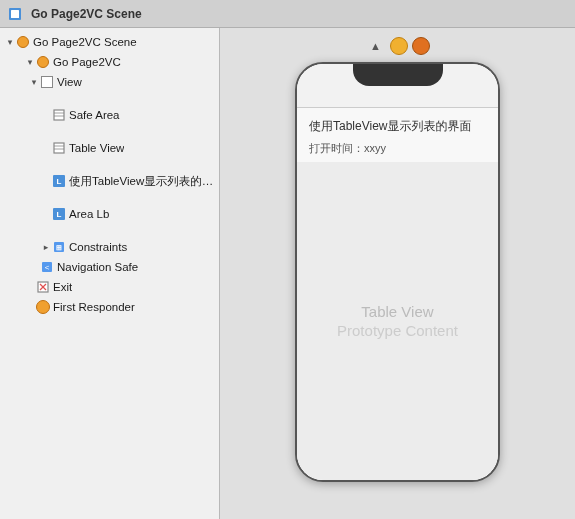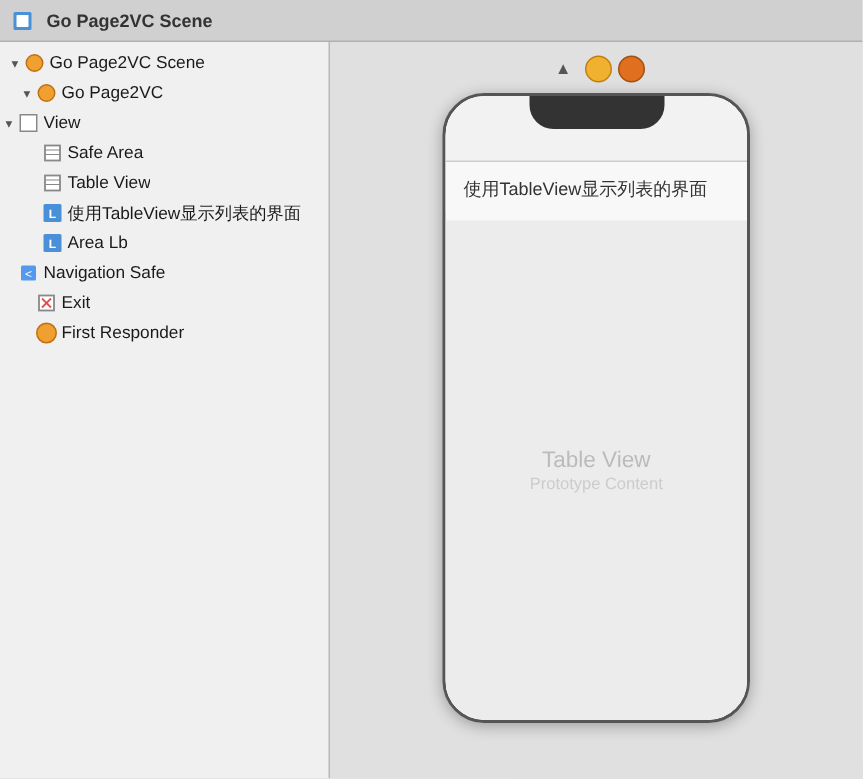--- a/index.html
+++ b/index.html
@@ -49,23 +49,23 @@
     .tree-item {
       display: flex;
       align-items: center;
       height: 20px;
       padding-right: 4px;
       cursor: pointer;
       white-space: nowrap;
     }
 
     .indent-0 { padding-left: 4px; }
-    .indent-1 { padding-left: 12px; }
-    .indent-2 { }
-    .indent-3 { padding-left: 16px; }
+    .indent-1 { padding-left: 24px; }
+    .indent-2 { padding-left: 28px; }
+    .indent-3 { padding-left: 40px; margin-top: 13px; }
 
     .expand-arrow {
       width: 12px;
       height: 12px;
       display: inline-flex;
       align-items: center;
       justify-content: center;
       font-size: 9px;
       color: #555;
       flex-shrink: 0;
@@ -226,21 +226,21 @@
       color: #555;
     }
 
     .tableview-label {
       font-size: 15px;
       color: #bbb;
       text-align: center;
     }
 
     .tableview-sub {
-      font-size: 11px;
+      font-size: 15px;
       color: #ccc;
       text-align: center;
       margin-top: 2px;
     }
   </style>
 </head>
 <body>
 
 <div class="top-bar">
   <span class="item-icon">
@@ -313,20 +313,30 @@
     </div>
 
     <div class="tree-item indent-3">
       <span class="expand-arrow empty"></span>
       <span class="item-icon">
           <span class="icon-label">L</span>
         </span>
       <span class="item-label">Area Lb</span>
     </div>
 
+    <div class="tree-item indent-3">
+      <span class="expand-arrow closed"></span>
+      <span class="item-icon">
+        <svg width="12" height="12" viewBox="0 0 12 12">
+            <rect x="1" y="1" width="10" height="10" fill="#5599ee" rx="1"></rect>
+            <text x="6" y="9" text-anchor="middle" fill="white" font-size="7" font-weight="bold">⊞</text>
+          </svg>
+      </span>
+      <span class="item-label">Constraints</span>
+    </div>
 
     <div class="tree-item indent-2">
       <span class="expand-arrow empty"></span>
       <span class="item-icon">
         <svg width="12" height="12" viewBox="0 0 12 12">
             <rect x="1" y="1" width="10" height="10" fill="#5599ee" rx="1"></rect>
             <text x="6" y="9" text-anchor="middle" fill="white" font-size="8">&lt;</text>
           </svg>
       </span>
       <span class="item-label">Navigation Safe</span>
@@ -364,20 +374,21 @@
 
     <div class="phone">
       <div class="phone-notch"></div>
       <div class="phone-screen">
 
         <div class="phone-nav-bar">
         </div>
 
         <div style="padding: 10px 12px 0 12px; background: #f8f8f8;">
           <div class="phone-content-title">使用TableView显示列表的界面</div>
+          <div class="phone-content-sub">打开时间：xxyy</div>
         </div>
 
         <div style="flex:1; display:flex; align-items:center; justify-content:center; background:#ececec; margin-top: 6px;">
           <div>
             <div class="tableview-label">Table View</div>
             <div class="tableview-sub">Prototype Content</div>
           </div>
         </div>
       </div>
     </div>

